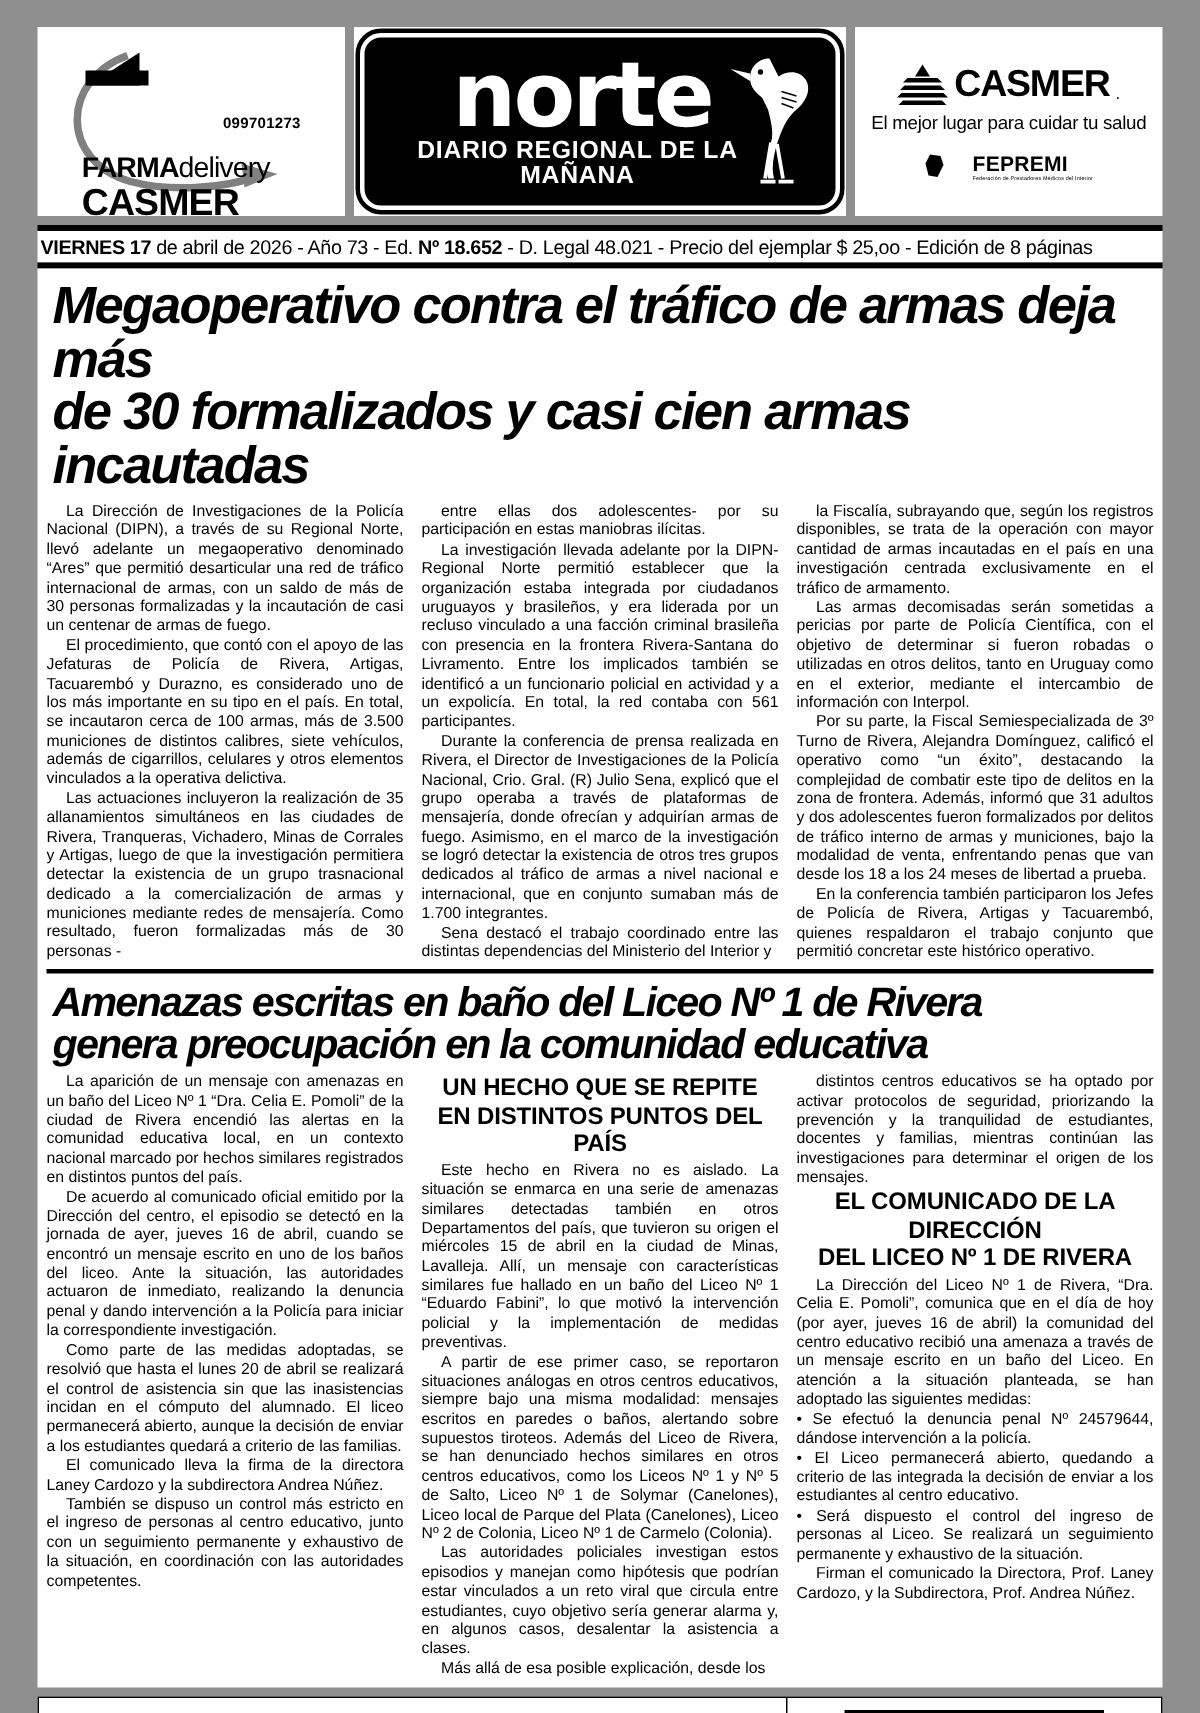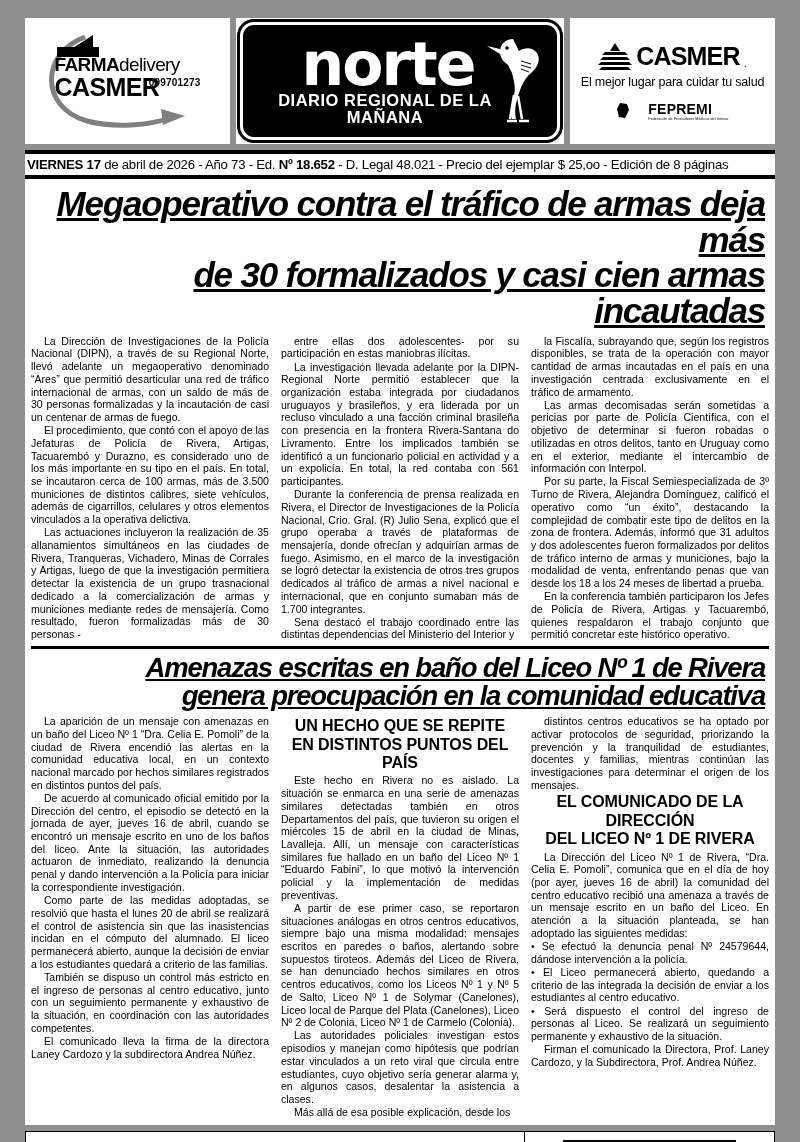--- a/index.html
+++ b/index.html
@@ -11,21 +11,21 @@
   }
   .page { position: relative; width: 800px; height: 1142px; background: #8f8f8f; }
 
   
   .masthead { display: flex; align-items: stretch; padding: 18px 25px 6px 25px; gap: 6px; height: 150px; }
   .ad-left { width: 205px; background: #ffffff; display: flex; align-items: center; justify-content: center; position: relative; }
   .farma-wrap { position: relative; width: 190px; height: 104px; }
   .farma-swoosh { position: absolute; inset: 0; }
   .farma-txt { position: absolute; left: 22px; top: 26px; width: 150px; text-align: left; }
   .farma-phone { font-size: 10px; font-weight: bold; letter-spacing: .2px; position: absolute; right: 4px; top: 22px; }
-  .farma-line1 { font-size: 19px; letter-spacing: -.6px; line-height: 1; white-space: nowrap; }
+  .farma-line1 { font-size: 19px; letter-spacing: -.6px; line-height: 1; white-space: nowrap; margin-top: 48px; }
   .farma-line1 b { font-weight: 900; }
   .farma-line1 i { font-style: normal; font-weight: 400; }
   .farma-line2 { font-size: 25px; font-weight: 900; letter-spacing: -.6px; line-height: 1.05; }
   .farma-tri { position: absolute; left: 26px; top: 6px; width: 0; height: 0;
                border-left: 34px solid transparent; border-bottom: 22px solid #000; }
   .farma-tri2 { position: absolute; left: 24px; top: 18px; width: 42px; height: 10px; background: #000; }
 
   .nameplate { flex: 1; background: #ffffff; display: flex; align-items: flex-start; justify-content: center; padding: 4px; }
   .np-box { background: #000; border-radius: 14px; width: 100%; height: 100%;
             display: flex; align-items: center; justify-content: center; position: relative;
@@ -49,21 +49,21 @@
   
   .dateline-wrap { margin: 0 25px; }
   .rule-thick { height: 4px; background: #000; }
   .dateline { background: #fff; font-size: 13.2px; padding: 3px 2px 3px 2px; white-space: nowrap;
               letter-spacing: -.25px; }
   .dateline b { font-weight: 900; }
 
   
   .sheet { margin: 0 25px; background: #fff; padding: 0 6px 6px 6px; }
   .headline { font-family: "Liberation Sans", sans-serif; font-weight: 900; font-style: italic;
-              text-align: right; letter-spacing: -1.2px; text-decoration: underline; }
+              text-align: left; letter-spacing: -1.2px; }
   .h1 { font-size: 35px; line-height: 1.02; padding: 7px 4px 6px 4px; }
   .h2 { font-size: 27.5px; line-height: 1.03; padding: 5px 4px 5px 4px; }
   .cols { display: flex; gap: 12px; }
   .col { flex: 1; }
   .col p { font-size: 10.55px; line-height: 1.205; text-align: justify; text-indent: 13px;
            hyphens: auto; margin-bottom: .5px; }
   .subhead { font-size: 16px; font-weight: 900; text-align: center; line-height: 1.15;
              margin: 2px 0 2px 0; letter-spacing: -.1px; }
   .col p.bullet { text-indent: 0; padding-left: 0; }
   .sep { height: 3px; background: #000; margin: 4px 0 0 0; }
@@ -195,22 +195,22 @@
     <div>
       <div class="headline h2">
         <div>Amenazas escritas en baño del Liceo Nº 1 de Rivera</div>
         <div>genera preocupación en la comunidad educativa</div>
       </div>
       <div class="cols">
         <div class="col">
           <p>La aparición de un mensaje con amenazas en un baño del Liceo Nº 1 “Dra. Celia E. Pomoli” de la ciudad de Rivera encendió las alertas en la comunidad educativa local, en un contexto nacional marcado por hechos similares registrados en distintos puntos del país.</p>
           <p>De acuerdo al comunicado oficial emitido por la Dirección del centro, el episodio se detectó en la jornada de ayer, jueves 16 de abril, cuando se encontró un mensaje escrito en uno de los baños del liceo. Ante la situación, las autoridades actuaron de inmediato, realizando la denuncia penal y dando intervención a la Policía para iniciar la correspondiente investigación.</p>
           <p>Como parte de las medidas adoptadas, se resolvió que hasta el lunes 20 de abril se realizará el control de asistencia sin que las inasistencias incidan en el cómputo del alumnado. El liceo permanecerá abierto, aunque la decisión de enviar a los estudiantes quedará a criterio de las familias.</p>
+          <p>El comunicado lleva la firma de la directora Laney Cardozo y la subdirectora Andrea Núñez.</p>
           <p>También se dispuso un control más estricto en el ingreso de personas al centro educativo, junto con un seguimiento permanente y exhaustivo de la situación, en coordinación con las autoridades competentes.</p>
-          <p>El comunicado lleva la firma de la directora Laney Cardozo y la subdirectora Andrea Núñez.</p>
         </div>
         <div class="col">
           <div class="subhead">
             <div>UN HECHO QUE SE REPITE</div>
             <div>EN DISTINTOS PUNTOS DEL PAÍS</div>
           </div>
           <p>Este hecho en Rivera no es aislado. La situación se enmarca en una serie de amenazas similares detectadas también en otros Departamentos del país, que tuvieron su origen el miércoles 15 de abril en la ciudad de Minas, Lavalleja. Allí, un mensaje con características similares fue hallado en un baño del Liceo Nº 1 “Eduardo Fabini”, lo que motivó la intervención policial y la implementación de medidas preventivas.</p>
           <p>A partir de ese primer caso, se reportaron situaciones análogas en otros centros educativos, siempre bajo una misma modalidad: mensajes escritos en paredes o baños, alertando sobre supuestos tiroteos. Además del Liceo de Rivera, se han denunciado hechos similares en otros centros educativos, como los Liceos Nº 1 y Nº 5 de Salto, Liceo Nº 1 de Solymar (Canelones), Liceo local de Parque del Plata (Canelones), Liceo Nº 2 de Colonia, Liceo Nº 1 de Carmelo (Colonia).</p>
           <p>Las autoridades policiales investigan estos episodios y manejan como hipótesis que podrían estar vinculados a un reto viral que circula entre estudiantes, cuyo objetivo sería generar alarma y, en algunos casos, desalentar la asistencia a clases.</p>
           <p>Más allá de esa posible explicación, desde los</p>

